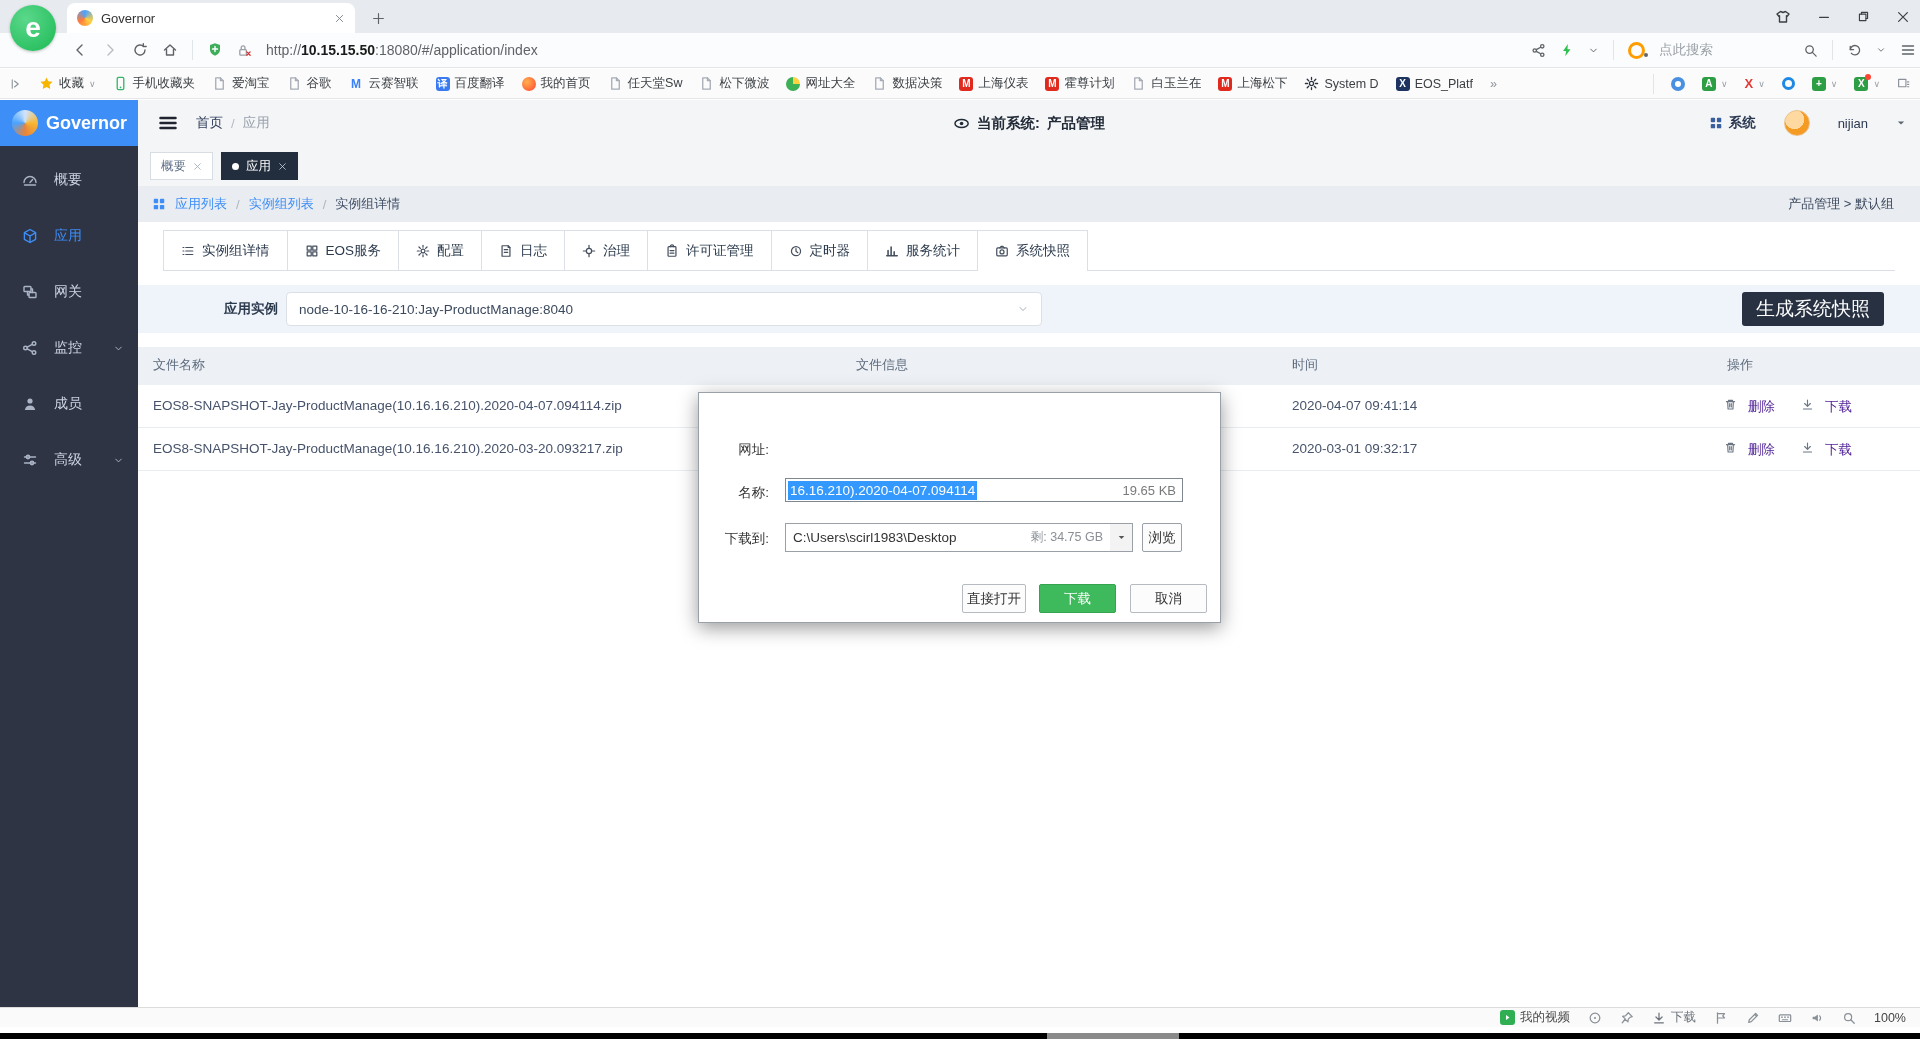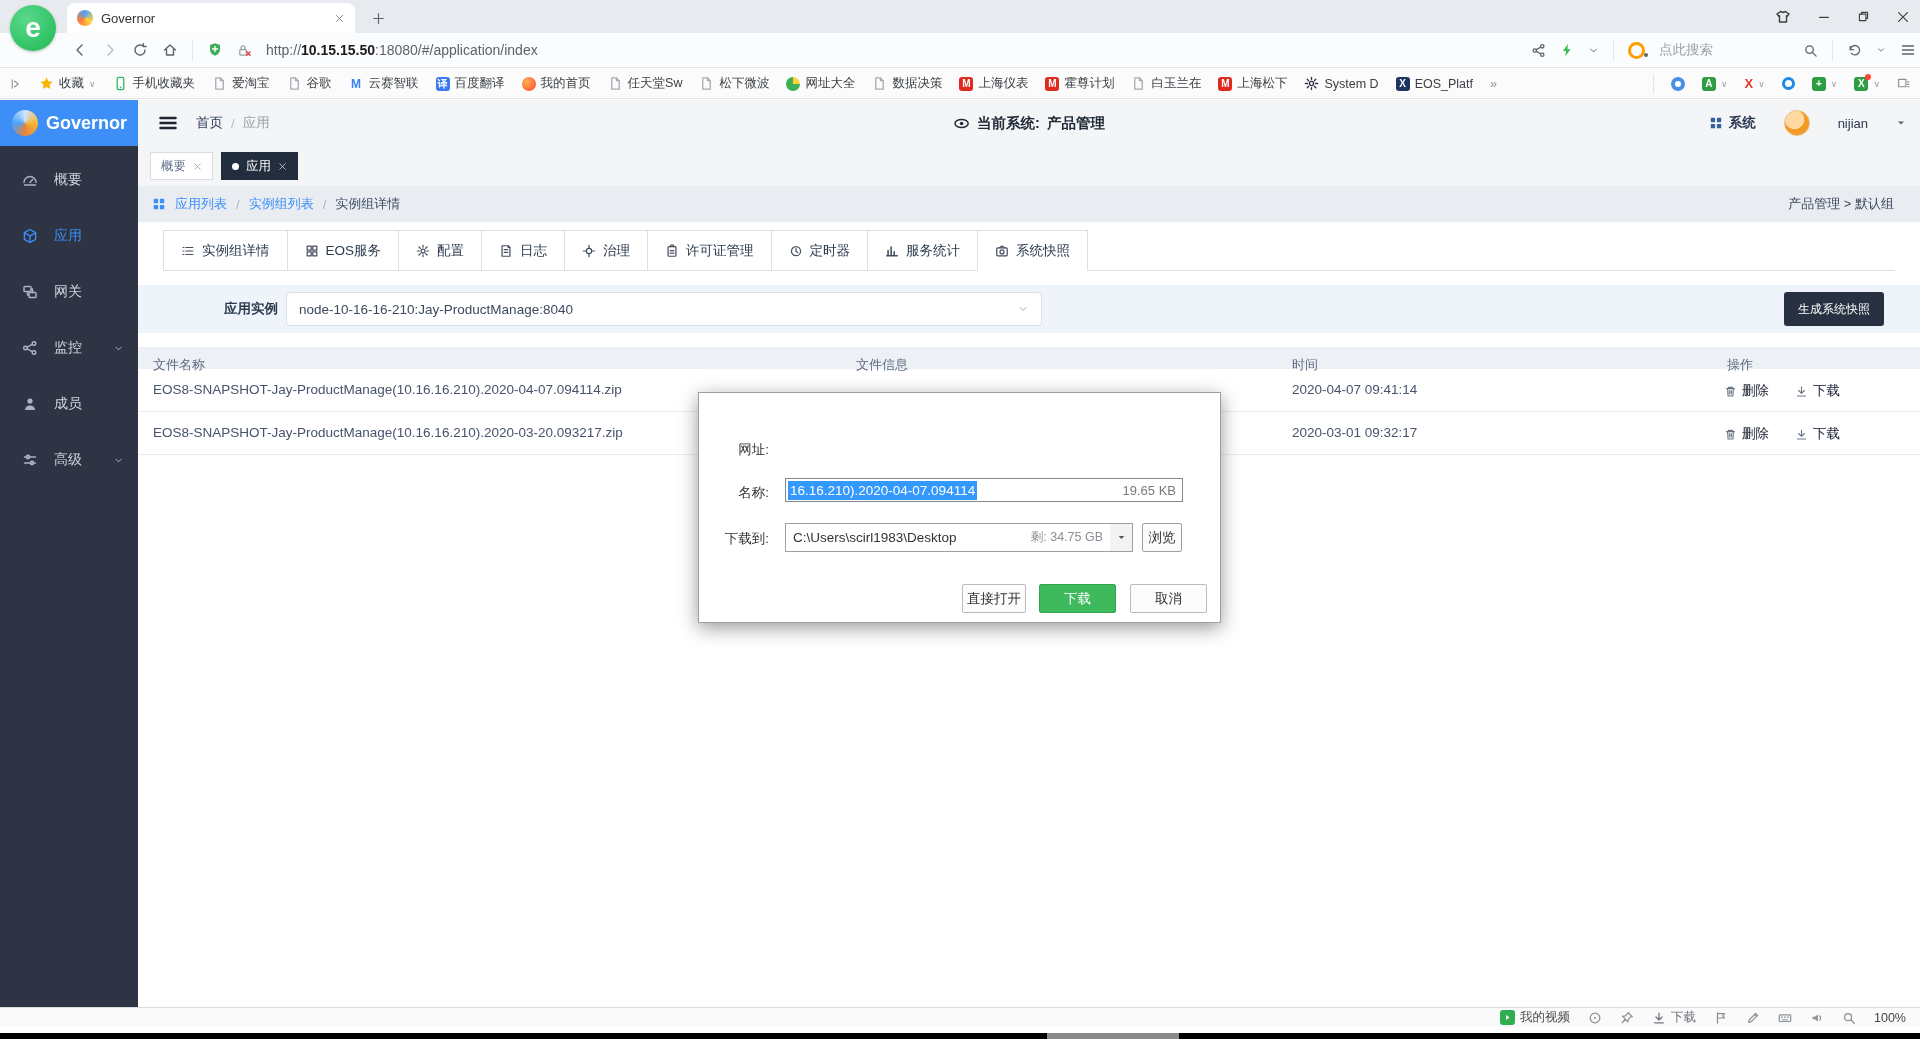--- a/index.html
+++ b/index.html
@@ -85,29 +85,29 @@
   .dtab.last { border-right:1px solid #dcdfe6; }
   .dtab.active { height:41px; margin-bottom:-1px; }
   .dtabs .filler { flex:1; }
 
   .instance-row { margin-top:14px; height:48px; background:#eff3fa; display:flex; align-items:center; }
   .inst-label { width:140px; text-align:right; font-size:13.5px; font-weight:bold; color:#2b3a4d; }
   .inst-select { margin-left:8px; width:756px; height:34px; background:#fff; border:1px solid #dcdfe6; border-radius:4px;
     display:flex; align-items:center; padding:0 12px; color:#3c4a5e; font-size:13.5px; }
   .inst-select .caret { margin-left:auto; color:#b9c0cb; }
   .snap-btn { margin-left:auto; margin-right:36px; height:34px; padding:0 14px; background:#273141; border-radius:3px;
-    color:#fff; font-size:12px; display:flex; align-items:center; }
+    color:#fff; font-size:19px; display:flex; align-items:center; }
 
   .tbl { margin-top:14px; }
-  .thead { position:relative; height:22px; background:#edf0f5; color:#5d6b7e; font-size:13px; }
+  .thead { position:relative; height:38px; background:#edf0f5; color:#5d6b7e; font-size:13px; }
   .thead span { position:absolute; top:9px; }
   .trow { position:relative; height:43px; border-bottom:1px solid #e9edf1; font-size:13.5px; color:#47536b; }
   .trow .cell { position:absolute; top:13px; }
   .actions { display:flex; gap:26px; }
-  .act { display:flex; align-items:center; gap:5px; color:#0f172a; }
+  .act { display:flex; align-items:flex-start; gap:11px; color:#4c1d95; }
   .act .i { width:13px; height:13px; color:#6b7684; }
 
   
   .dialog { position:absolute; left:698px; top:392px; width:523px; height:231px; background:#fff; border:1px solid #9aa0a8;
     box-shadow:0 5px 18px rgba(0,0,0,.4); z-index:20; }
   .dlg-title { height:33px; border-bottom:1px solid #e3e3e3; display:flex; align-items:center; padding:0 12px; font-size:14px; color:#333; }
   .dlg-close { margin-left:auto; color:#666; }
   .dlg-label { position:absolute; left:0; width:70px; text-align:right; font-size:13.5px; color:#333; }
   .dlg-url { position:absolute; left:86px; top:41px; width:398px; height:29px; background:#f0f0f0; border:1px solid #c8c8c8;
     display:flex; align-items:center; padding:0 8px; font-size:13.5px; color:#a0a0a0; white-space:nowrap; overflow:hidden; }

